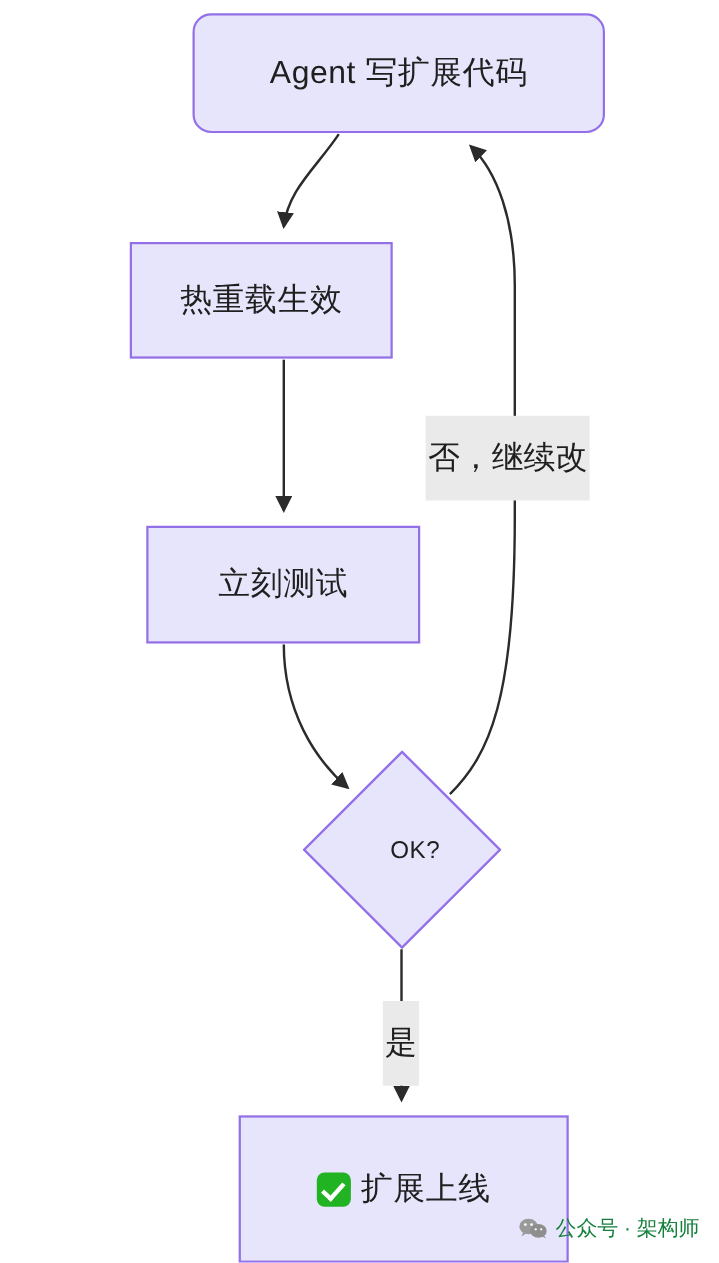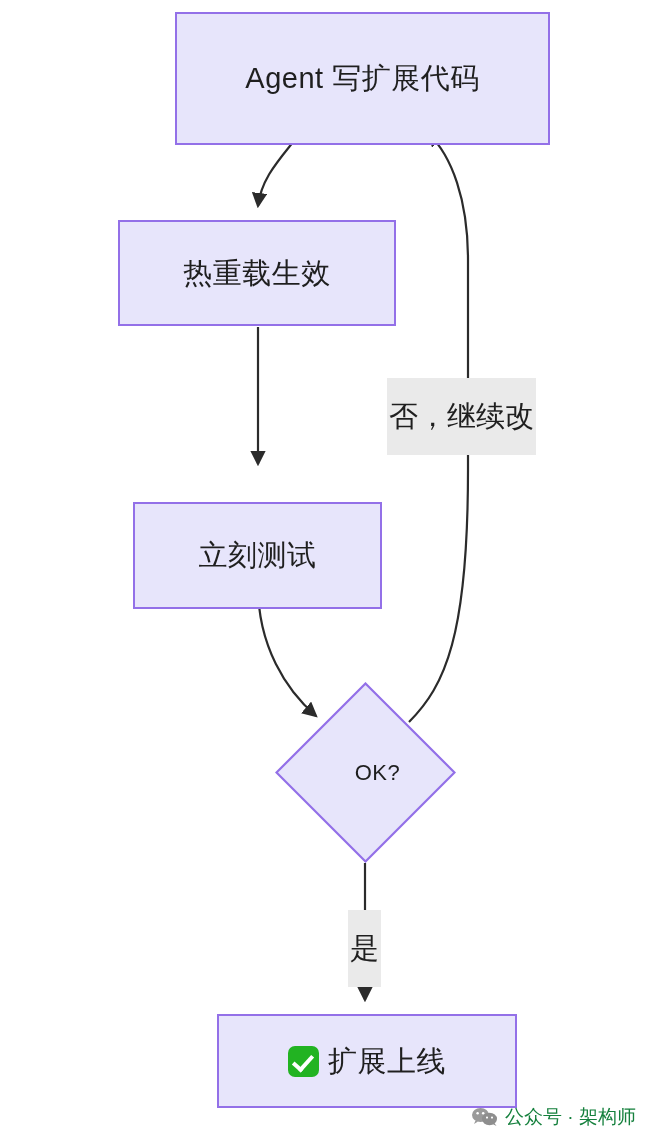--- a/index.html
+++ b/index.html
@@ -36,24 +36,24 @@
   .node-label {
     color: #1f1f1f;
     font-size: 29px;
     letter-spacing: 0.5px;
     white-space: nowrap;
     line-height: 1;
     display: flex;
     align-items: center;
     gap: 9px;
   }
-  #node-start { left: 175px; top: 12px; width: 375px; height: 133px; }
-  #node-hotreload { left: 118px; top: 220px; width: 278px; height: 106px; }
-  #node-test { left: 133px; top: 502px; width: 249px; height: 107px; }
-  #node-ship { left: 217px; top: 1014px; width: 300px; height: 94px; }
+  #node-start { left: 175px; top: 12px; width: 375px; height: 109px; border-radius: 17px; }
+  #node-hotreload { left: 118px; top: 220px; width: 239px; height: 106px; }
+  #node-test { left: 133px; top: 478px; width: 249px; height: 107px; }
+  #node-ship { left: 217px; top: 1014px; width: 300px; height: 134px; }
 
   #node-decision {
     position: absolute;
     left: 275px;
     top: 682px;
     width: 181px;
     height: 181px;
   }
   #node-decision .diamond-shape {
     position: absolute;

